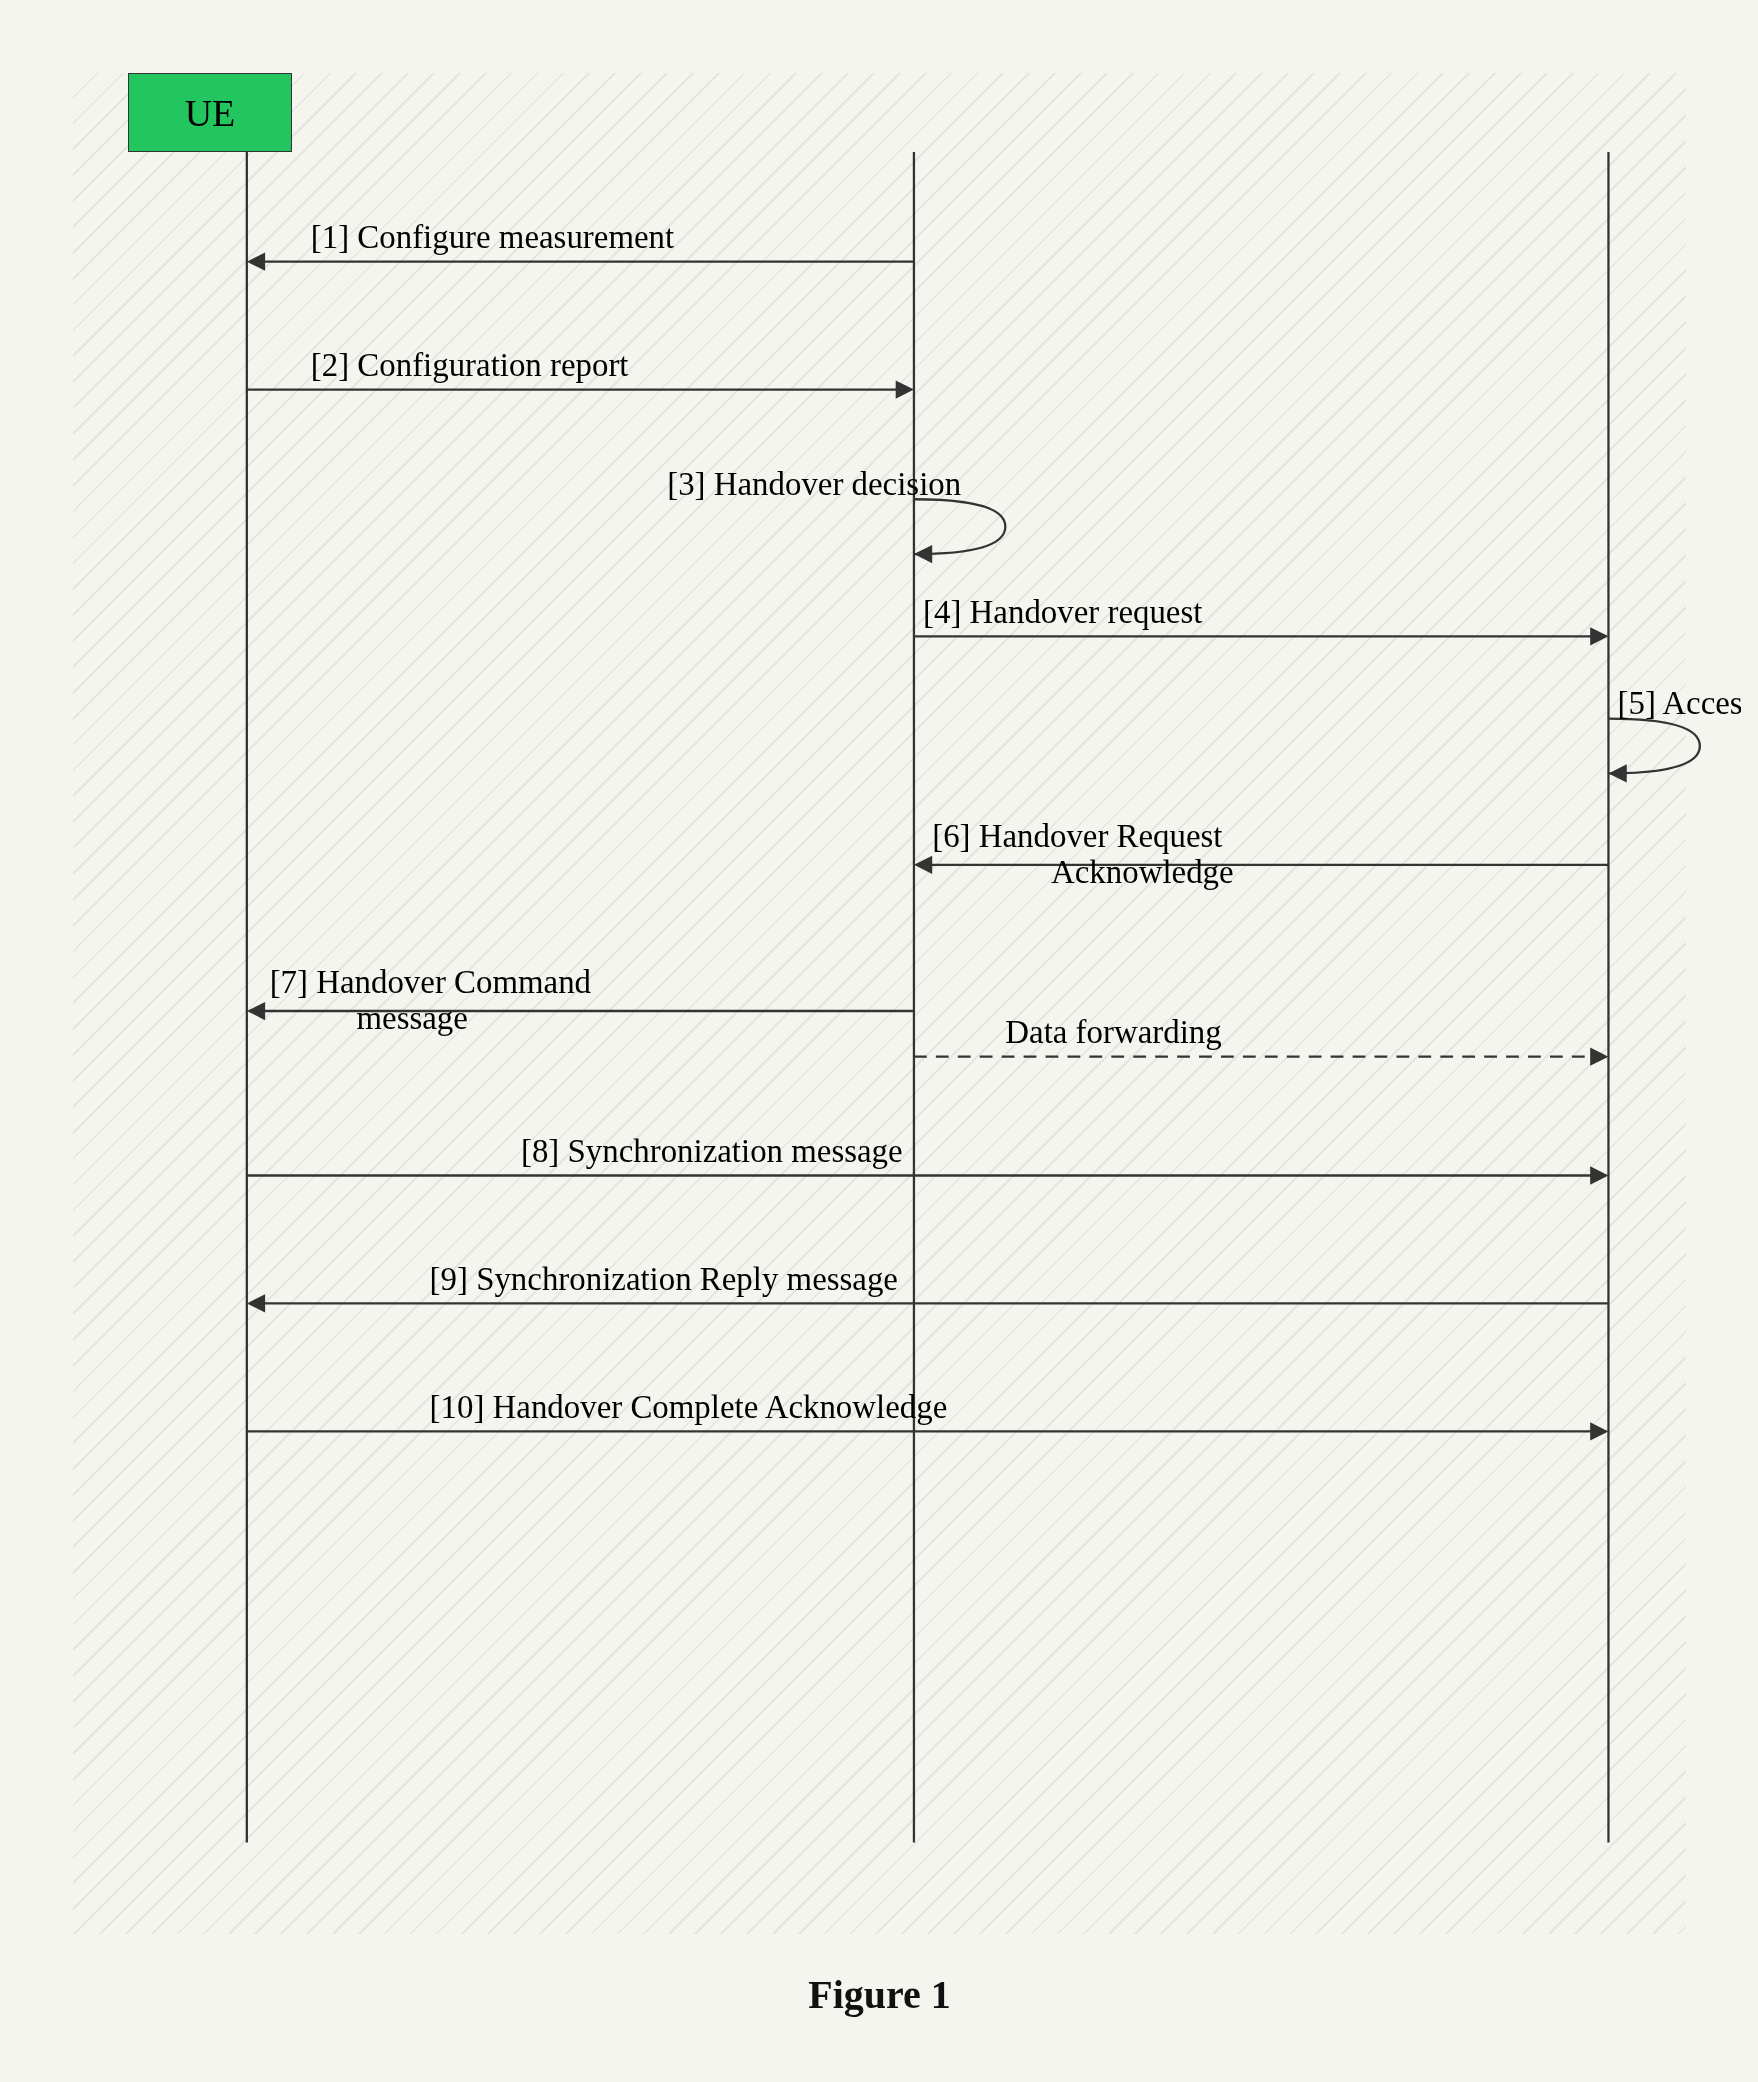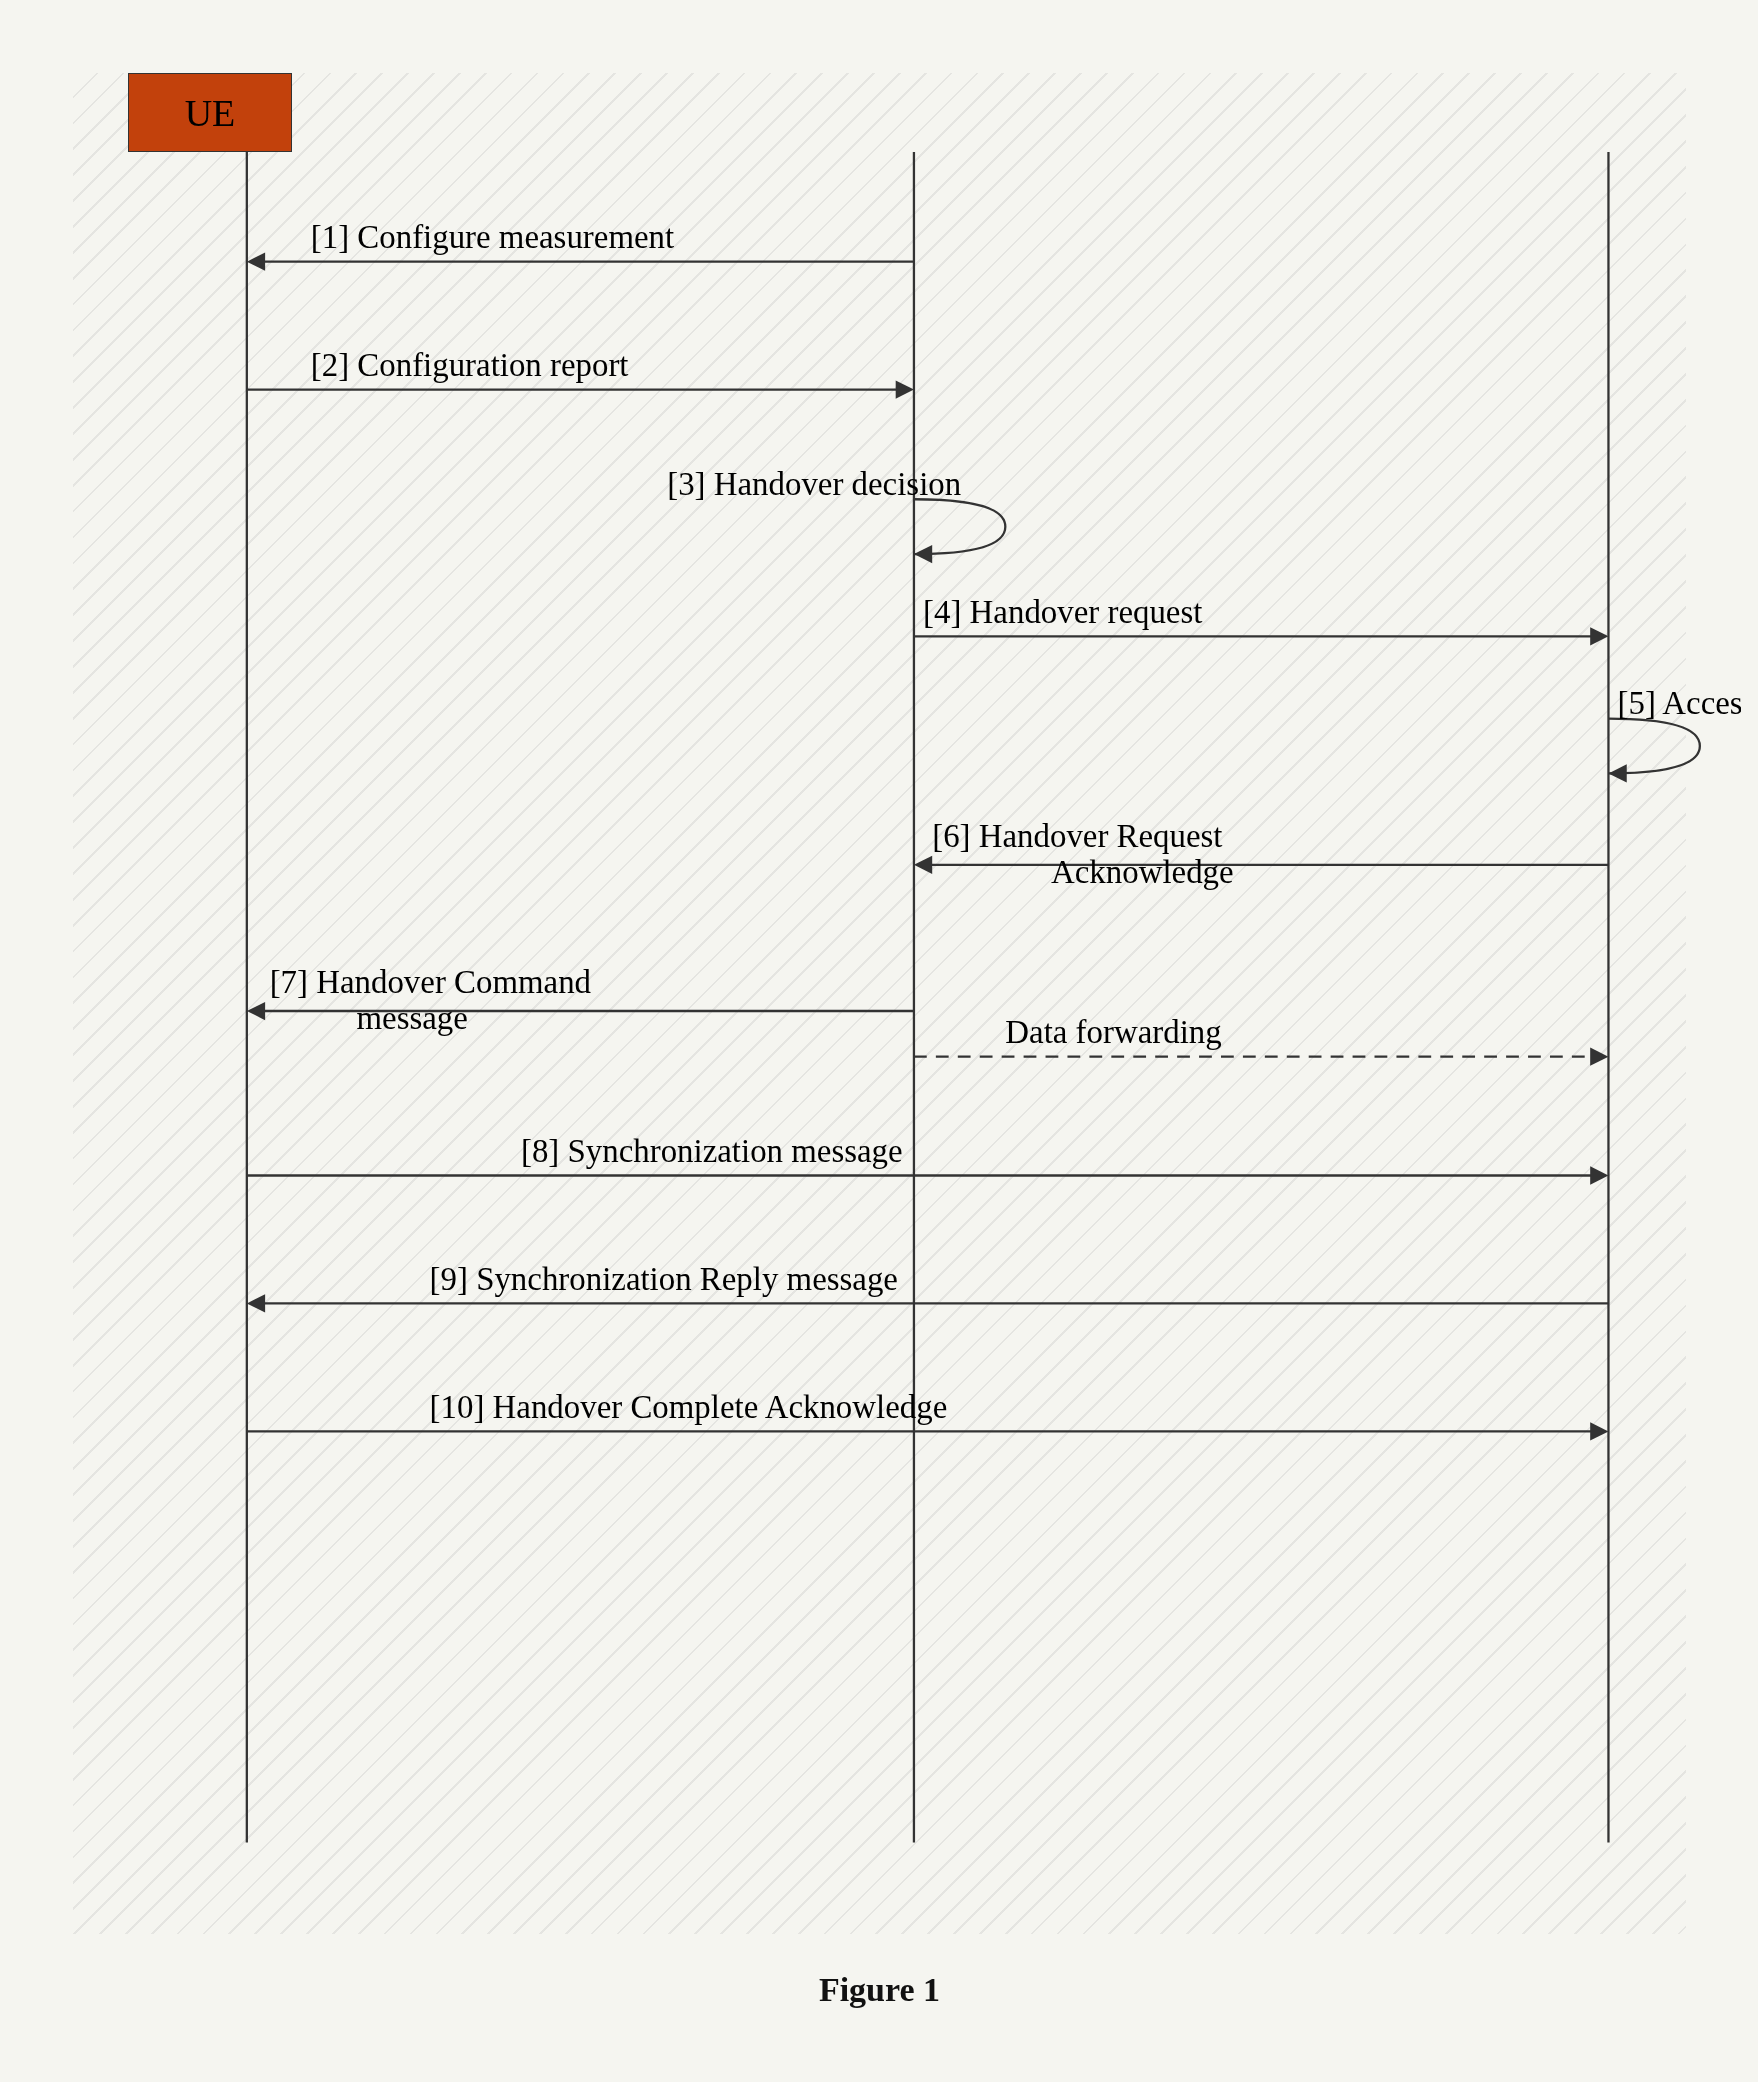--- a/index.html
+++ b/index.html
@@ -44,30 +44,30 @@
     
     .entities-row {
       display: flex;
       justify-content: space-between;
       align-items: center;
       padding: 0 55px;
       margin-bottom: 0;
     }
     .entity-box {
       border: 1.8px solid #333;
-      background: #c2410c;
+      background: #22c55e;
       padding: 16.4px 46px;
       font-size: 38px;
       font-weight: normal;
       text-align: center;
       min-width: 164px;
     }
     .figure-caption {
       text-align: center;
-      font-size: 34px;
+      font-size: 40px;
       font-weight: bold;
       margin-top: 37px;
       color: #111;
     }
   </style>
 </head>
 <body>
 
 <div class="page">
   <div class="diagram-container">

